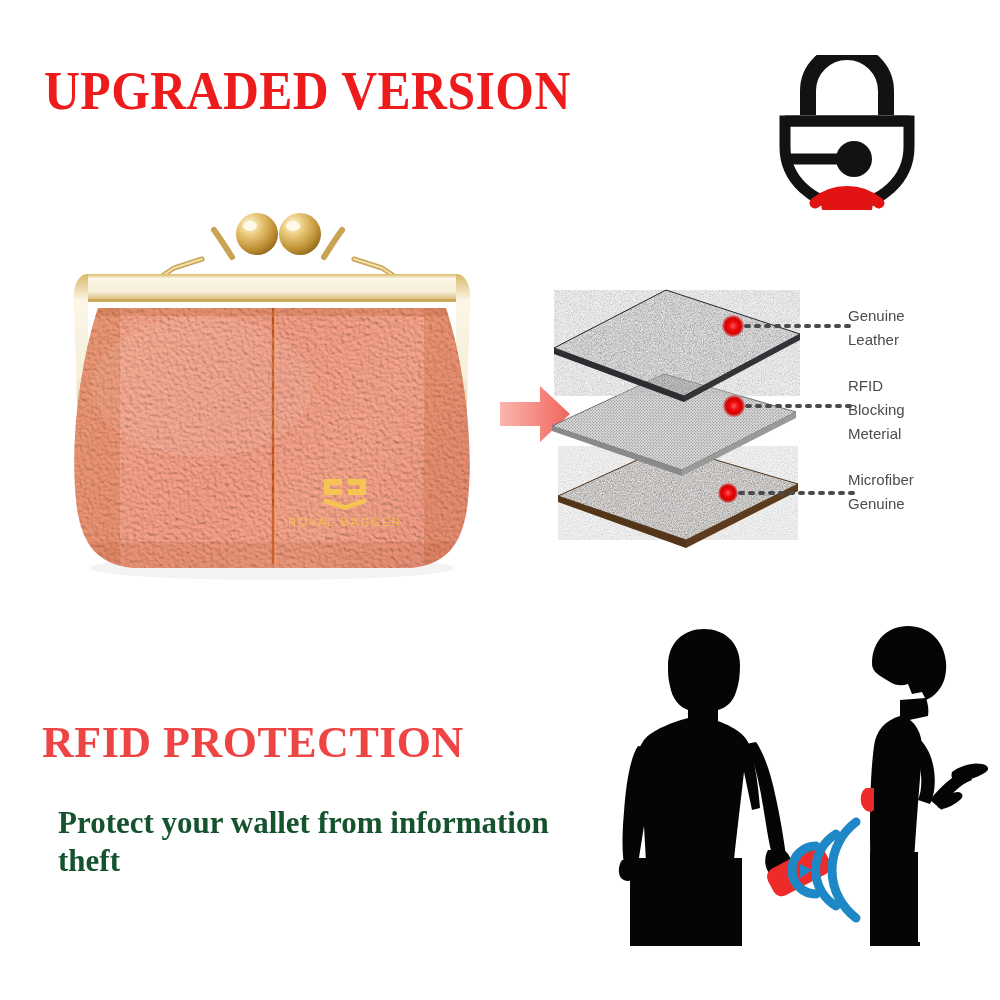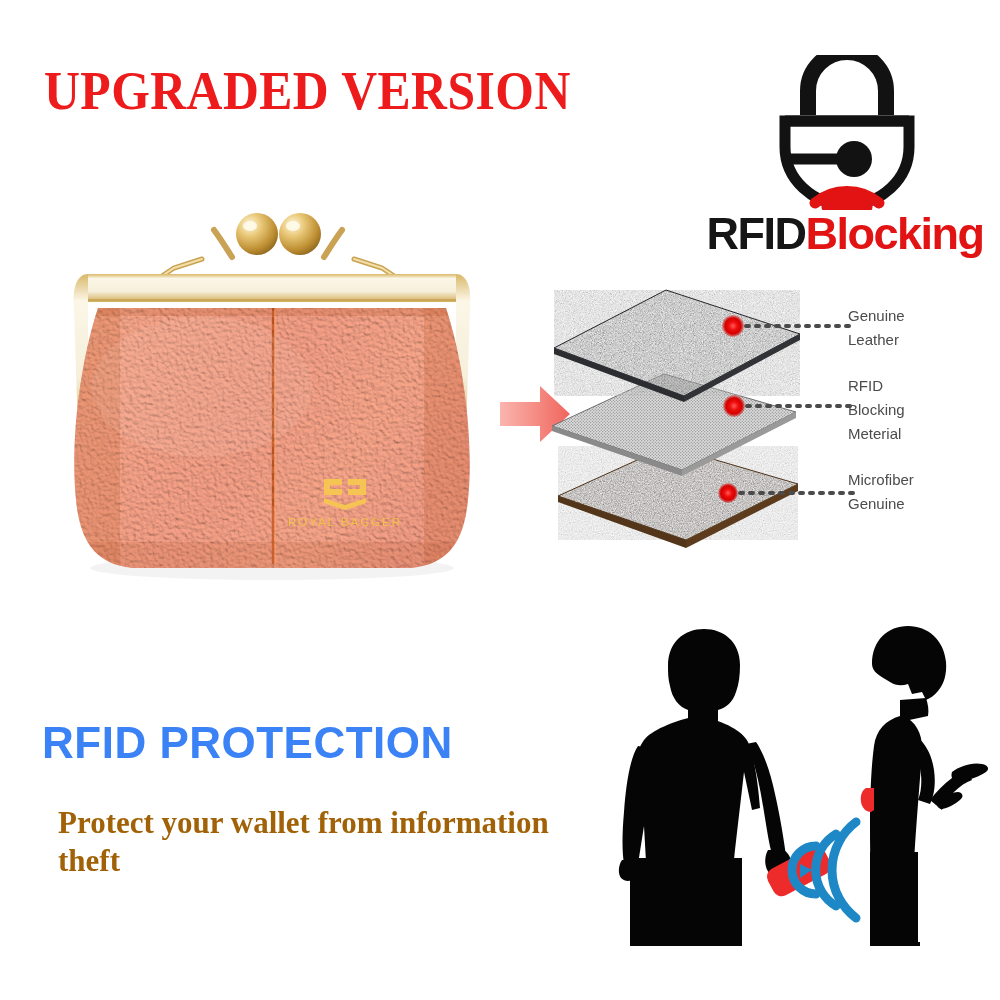--- a/index.html
+++ b/index.html
@@ -65,36 +65,36 @@
   #label-genuine   { left:300px; top:26px; }
   #label-rfidmat   { left:300px; top:96px; }
   #label-microfib  { left:300px; top:190px; }
 
   
   #wallet { position:absolute; left:62px; top:212px; width:420px; height:372px; }
 
   
   #protection-title {
     position:absolute; left:42px; top:721px;
-    font-family:Liberation Sans, sans-serif;
+    font-family:Liberation Serif, serif;
     font-weight:700;
     font-size:44px;
     line-height:1;
-    color:#3b82f6;
+    color:#ef4444;
     letter-spacing:0.5px;
     white-space:nowrap;
   }
   #protection-sub {
     position:absolute; left:58px; top:804px;
     width:500px;
     font-family:"Liberation Serif", serif;
     font-weight:700;
     font-size:31px;
     line-height:38px;
-    color:#a16207;
+    color:#14532d;
   }
 
   
   #theft-scene { position:absolute; left:600px; top:612px; width:400px; height:340px; }
 </style>
 </head>
 <body>
 
 <div id="stage">
 
@@ -109,23 +109,20 @@
 
       <line x1="30" y1="66" x2="154" y2="66" stroke="#121212" stroke-width="11"></line>
 
       <line x1="35" y1="104" x2="95" y2="104" stroke="#121212" stroke-width="11"></line>
       <circle cx="99" cy="104" r="18" fill="#121212"></circle>
 
       <path d="M60 148 A50 50 0 0 1 124 148" fill="none" stroke="#E21313" stroke-width="11" stroke-linecap="round"></path>
       <path d="M72 152 A36 36 0 0 1 112 152" fill="none" stroke="#E21313" stroke-width="11" stroke-linecap="round"></path>
       <path d="M83 155 A22 22 0 0 1 101 155" fill="none" stroke="#E21313" stroke-width="11" stroke-linecap="round"></path>
     </svg>
-    <div id="rfid-wordmark">
-      <span class="wm-dark">RFID</span><span class="wm-red">Blocking</span>
-    </div>
   </div>
 
   <svg id="wallet" viewBox="0 0 420 372">
     <defs>
       <linearGradient id="gOrange" x1="0" y1="0" x2="1" y2="0.4">
         <stop offset="0%" stop-color="#F08141"></stop>
         <stop offset="25%" stop-color="#EF7838"></stop>
         <stop offset="55%" stop-color="#EC6F2F"></stop>
         <stop offset="80%" stop-color="#EF7A3A"></stop>
         <stop offset="100%" stop-color="#E96A2B"></stop>

